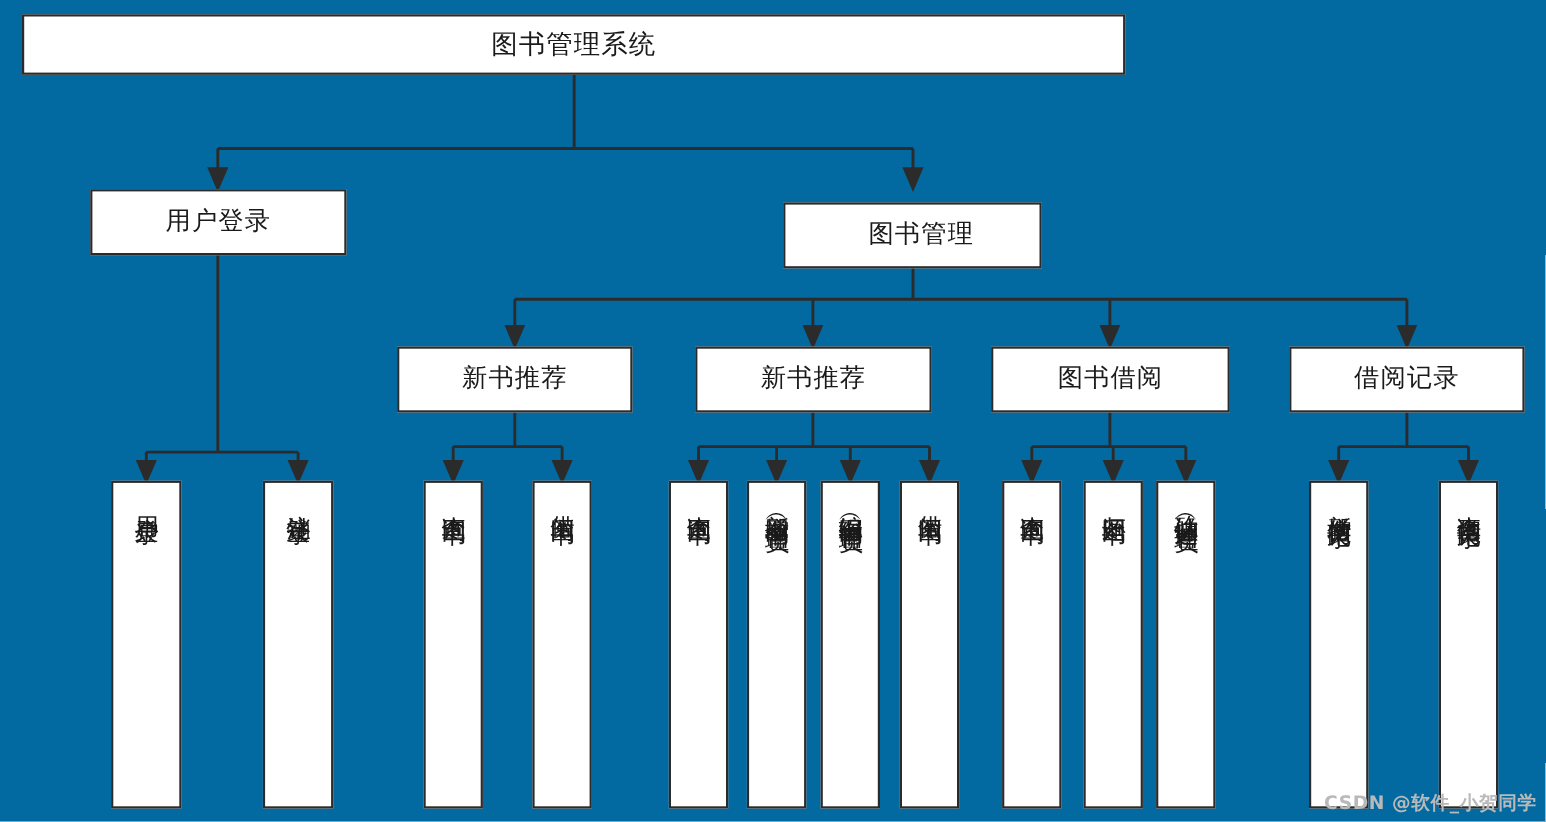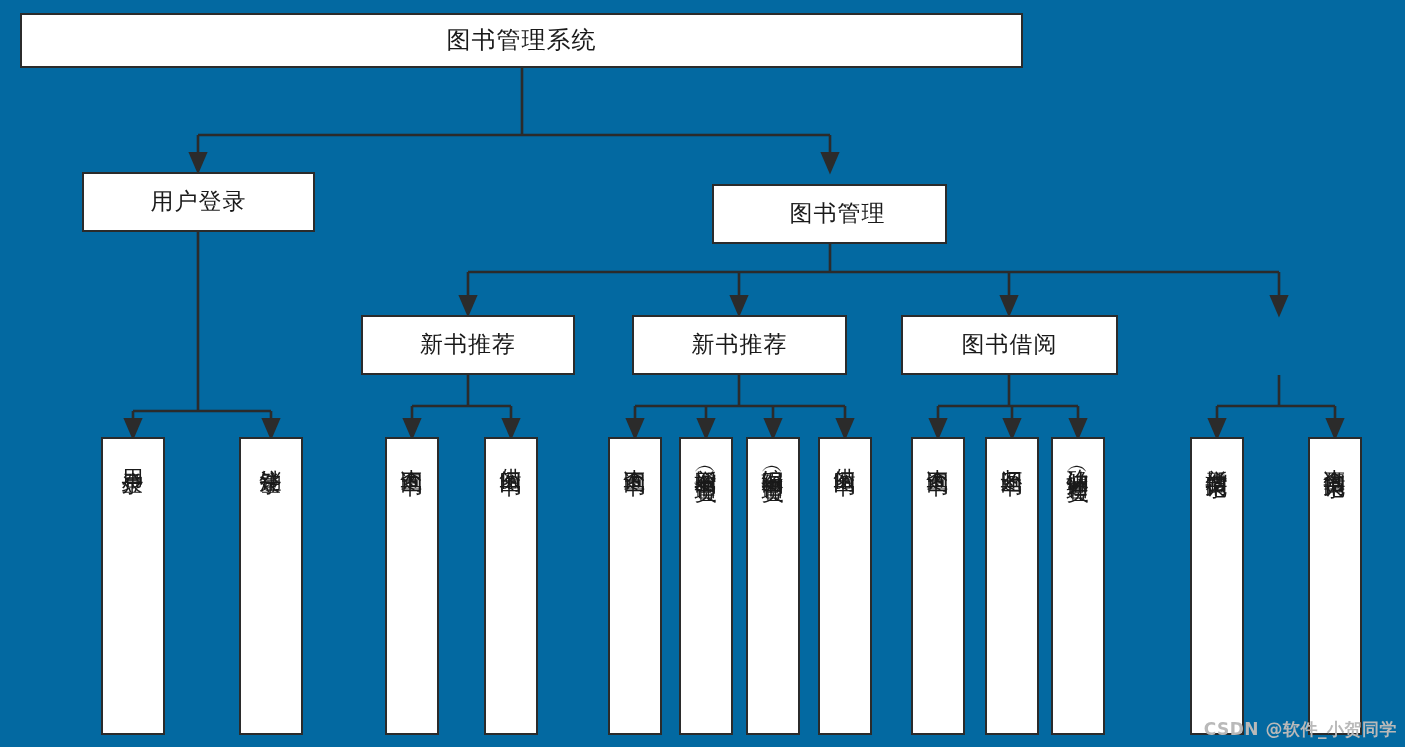--- a/index.html
+++ b/index.html
@@ -143,20 +143,23 @@
 
   <div class="node-box horizontal" style="left: 361px; top: 315px; width: 214px; height: 60px; border-color: rgb(43, 43, 43); background: rgb(255, 255, 255); color: rgb(26, 26, 26);">
     <span class="node-label-h">新书推荐</span>
   </div>
   <div class="node-box horizontal" style="left: 632px; top: 315px; width: 215px; height: 60px; border-color: rgb(43, 43, 43); background: rgb(255, 255, 255); color: rgb(26, 26, 26);">
     <span class="node-label-h">新书推荐</span>
   </div>
   <div class="node-box horizontal" style="left: 901px; top: 315px; width: 217px; height: 60px; border-color: rgb(43, 43, 43); background: rgb(255, 255, 255); color: rgb(26, 26, 26);">
     <span class="node-label-h">图书借阅</span>
   </div>
+  <div class="node-box horizontal" style="left: 1172px; top: 315px; width: 214px; height: 60px; border-color: rgb(43, 43, 43); background: rgb(255, 255, 255); color: rgb(26, 26, 26);">
+    <span class="node-label-h">借阅记录</span>
+  </div>
 
   <div class="node-box vertical" style="left: 101px; top: 437px; width: 64px; height: 298px; border-color: rgb(43, 43, 43); background: rgb(255, 255, 255); color: rgb(26, 26, 26);">
     <span class="node-label-v">用户登录</span>
   </div>
   <div class="node-box vertical" style="left: 239px; top: 437px; width: 64px; height: 298px; border-color: rgb(43, 43, 43); background: rgb(255, 255, 255); color: rgb(26, 26, 26);">
     <span class="node-label-v">注销登录</span>
   </div>
   <div class="node-box vertical" style="left: 385px; top: 437px; width: 54px; height: 298px; border-color: rgb(43, 43, 43); background: rgb(255, 255, 255); color: rgb(26, 26, 26);">
     <span class="node-label-v">查询图书</span>
   </div>

